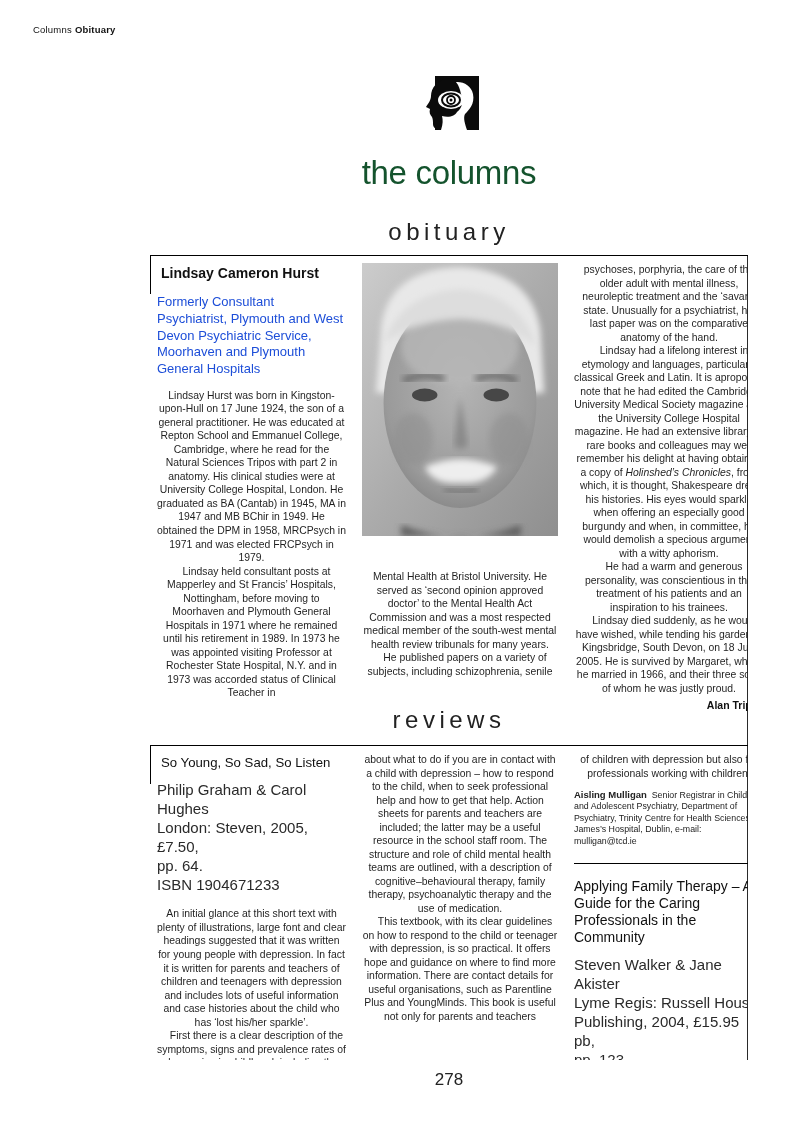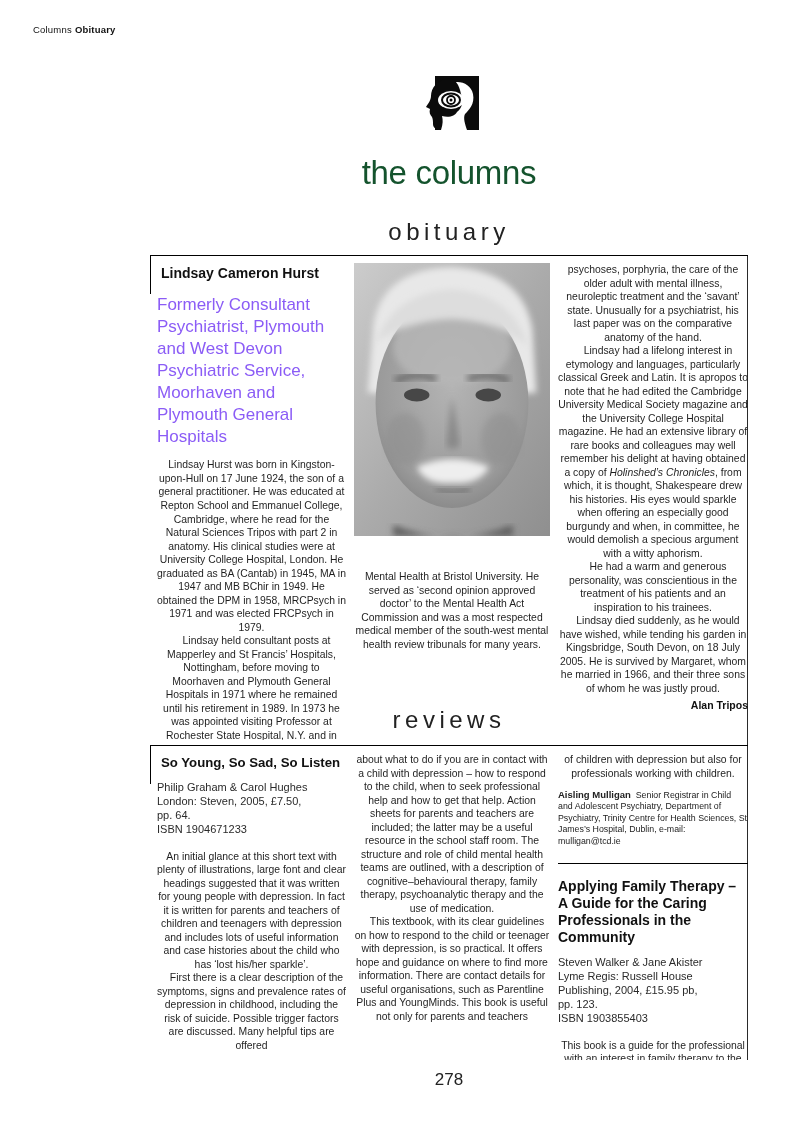--- a/index.html
+++ b/index.html
@@ -18,41 +18,41 @@
   .section-heading{position:absolute;left:150px;width:598px;text-align:center;
                    font-size:24px;letter-spacing:4.5px;color:#222;}
   .section-heading.obituary{top:218px;}
   .section-heading.reviews{top:706px;}
 
   
   .right-rule{position:absolute;left:747px;top:255px;width:1px;height:805px;background:#2a2a2a;}
 
   
   .grid{position:absolute;left:150px;width:598px;display:grid;
-        grid-template-columns:196px 196px 190px;column-gap:8px;
+        grid-template-columns:196px 196px 190px;column-gap:16px;
         border-top:1px solid #000;overflow:hidden;}
   .grid::before{content:"";position:absolute;left:0;top:0;width:1px;height:38px;background:#000;}
   .grid.obituary-grid{top:255px;height:484px;}
   .grid.reviews-grid{top:745px;height:314px;}
 
   
   .art-title{font-weight:bold;font-size:14px;margin:9px 0 13px 11px;color:#111;}
-  .art-subtitle{font-size:17px;line-height:1.29;margin:0 0 11px 7px;color:#8b5cf6;}
+  .art-subtitle{font-size:13px;line-height:1.29;margin:0 0 11px 7px;color:#1d4ed8;}
   .bodycopy{font-size:10.4px;line-height:1.3;text-align:left;hyphens:auto;color:#1f1f1f;}
   .bodycopy p{margin:0;text-align:center;}
   .bodycopy p.ind{text-indent:10px;}
   .col1-pad{margin-left:7px;}
   .photo{display:block;width:100%;height:273px;margin-top:7px;}
   .col2-text{margin-top:34px;}
   .col3{padding-top:7px;}
   .signature{font-weight:bold;font-size:10.5px;text-align:right;margin-top:3px;color:#111;}
 
-  .rev-title{font-weight:bold;font-size:13.2px;line-height:1.22;margin:9px 0 10px 11px;color:#111;}
+  .rev-title{font-weight:normal;font-size:13.2px;line-height:1.22;margin:9px 0 10px 11px;color:#111;}
   .rev-title.second{margin:14px 0 10px 0;font-size:14px;}
-  .book-details{font-size:11px;line-height:1.26;margin:0 0 13px 7px;color:#2a2a2a;}
+  .book-details{font-size:15px;line-height:1.26;margin:0 0 13px 7px;color:#2a2a2a;}
   .book-details.nopad{margin-left:0;}
   .reviewer{margin-top:9px;font-size:8.8px;line-height:1.3;color:#222;}
   .reviewer .name{font-weight:bold;font-size:9.5px;}
   .review-divider{border:none;border-top:1px solid #000;margin:16px 0 0 0;}
 
   .page-number{position:absolute;top:1070px;left:150px;width:598px;text-align:center;
                font-size:17px;color:#222;}
 </style>
 </head>
 <body>
@@ -121,20 +121,21 @@
           <path d="M100 134 L94 182 Q100 190 108 182 Z" fill="#898989" filter="url(#soft)"></path>
           <ellipse cx="52" cy="176" rx="20" ry="26" fill="#8d8d8d" opacity="0.5" filter="url(#soft)"></ellipse>
           <ellipse cx="150" cy="176" rx="20" ry="26" fill="#8d8d8d" opacity="0.5" filter="url(#soft)"></ellipse>
           <path d="M64 204 Q100 188 138 204 Q128 222 100 220 Q72 222 64 204 Z" fill="#eeeeee" filter="url(#soft)"></path>
           <path d="M84 226 Q100 232 118 226" stroke="#6f6f6f" stroke-width="4" fill="none" filter="url(#soft)"></path>
           <path d="M40 262 Q100 286 162 262 L162 273 L40 273 Z" fill="#5f5f5f" filter="url(#soft)"></path>
         </svg>
       </span>
       <div class="bodycopy col2-text">
         <p>Mental Health at Bristol University. He served as ‘second opinion approved doctor’ to the Mental Health Act Commission and was a most respected medical member of the south-west mental health review tribunals for many years.</p>
+        <p class="ind">He published papers on a variety of subjects, including schizophrenia, senile</p>
       </div>
     </div>
     <div class="col3">
       <div class="bodycopy">
         <p>psychoses, porphyria, the care of the older adult with mental illness, neuroleptic treatment and the ‘savant’ state. Unusually for a psychiatrist, his last paper was on the comparative anatomy of the hand.</p>
         <p class="ind"><span>Lindsay had a lifelong interest in etymology and languages, particularly classical Greek and Latin. It is apropos to note that he had edited the Cambridge University Medical Society magazine and the University College Hospital magazine. He had an extensive library of rare books and colleagues may well remember his delight at having obtained a copy of </span><i>Holinshed’s Chronicles</i><span>, from which, it is thought, Shakespeare drew his histories. His eyes would sparkle when offering an especially good burgundy and when, in committee, he would demolish a specious argument with a witty aphorism.</span></p>
         <p class="ind">He had a warm and generous personality, was conscientious in the treatment of his patients and an inspiration to his trainees.</p>
         <p class="ind">Lindsay died suddenly, as he would have wished, while tending his garden in Kingsbridge, South Devon, on 18 July 2005. He is survived by Margaret, whom he married in 1966, and their three sons of whom he was justly proud.</p>
       </div>
       <div class="signature">Alan Tripos</div>

